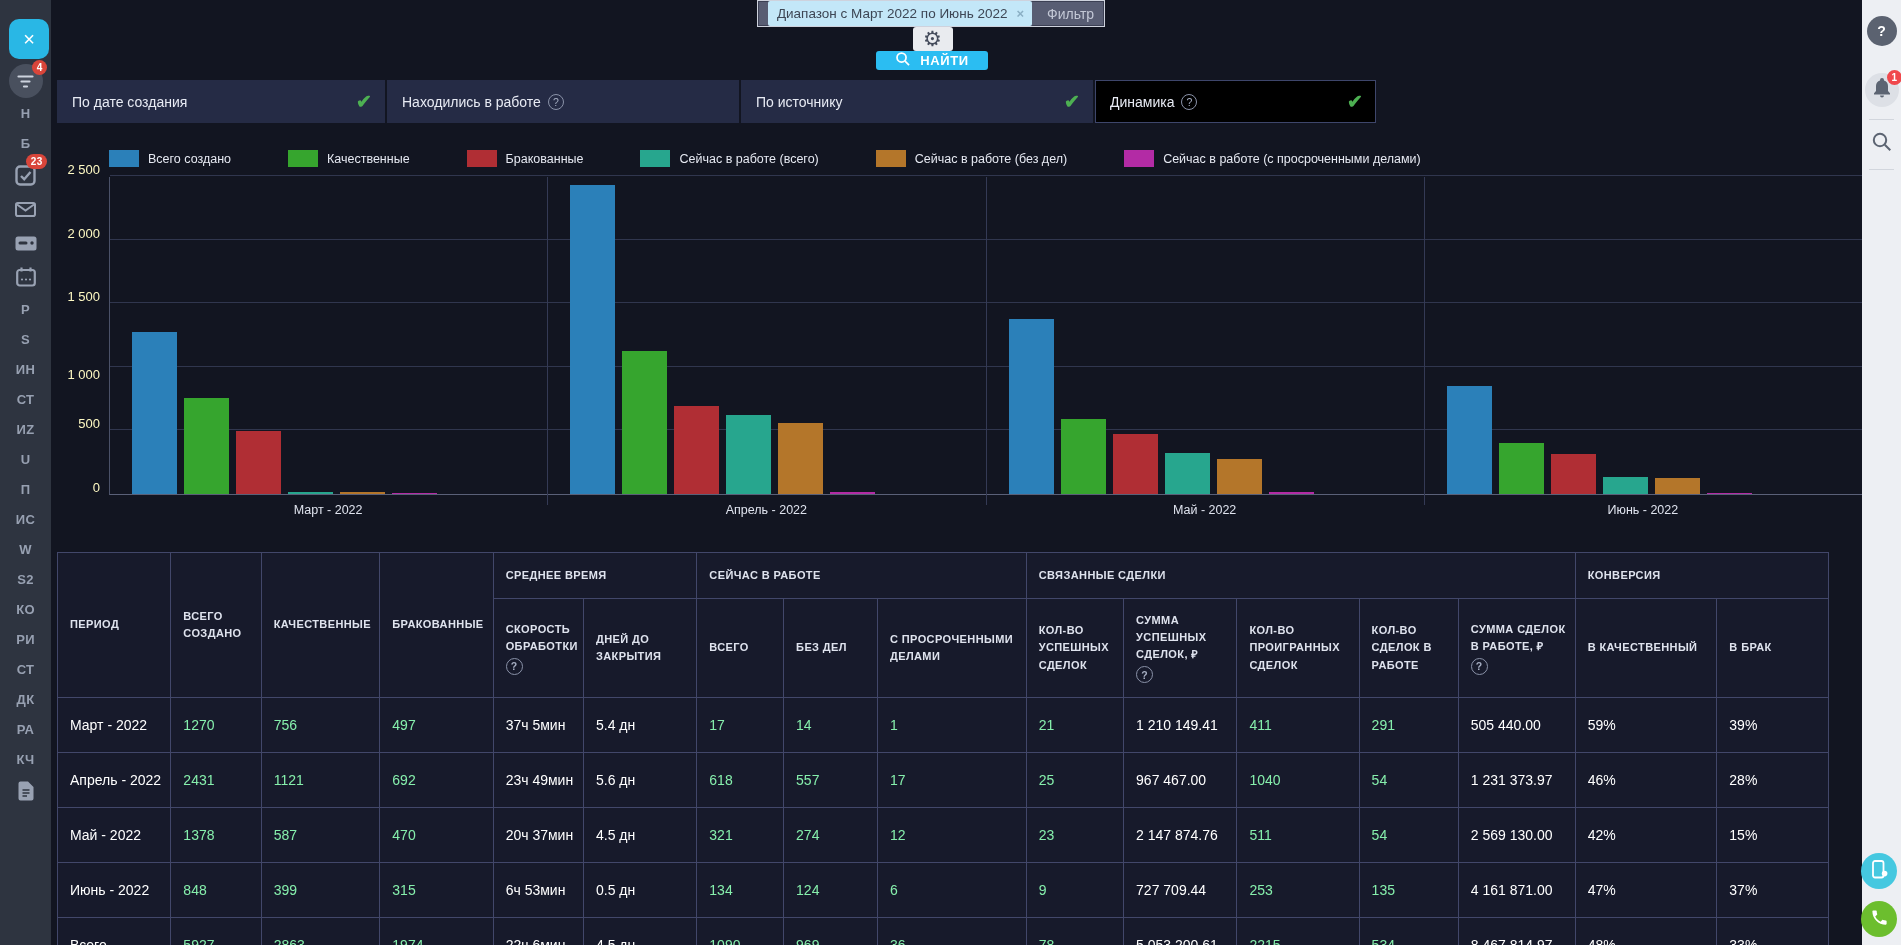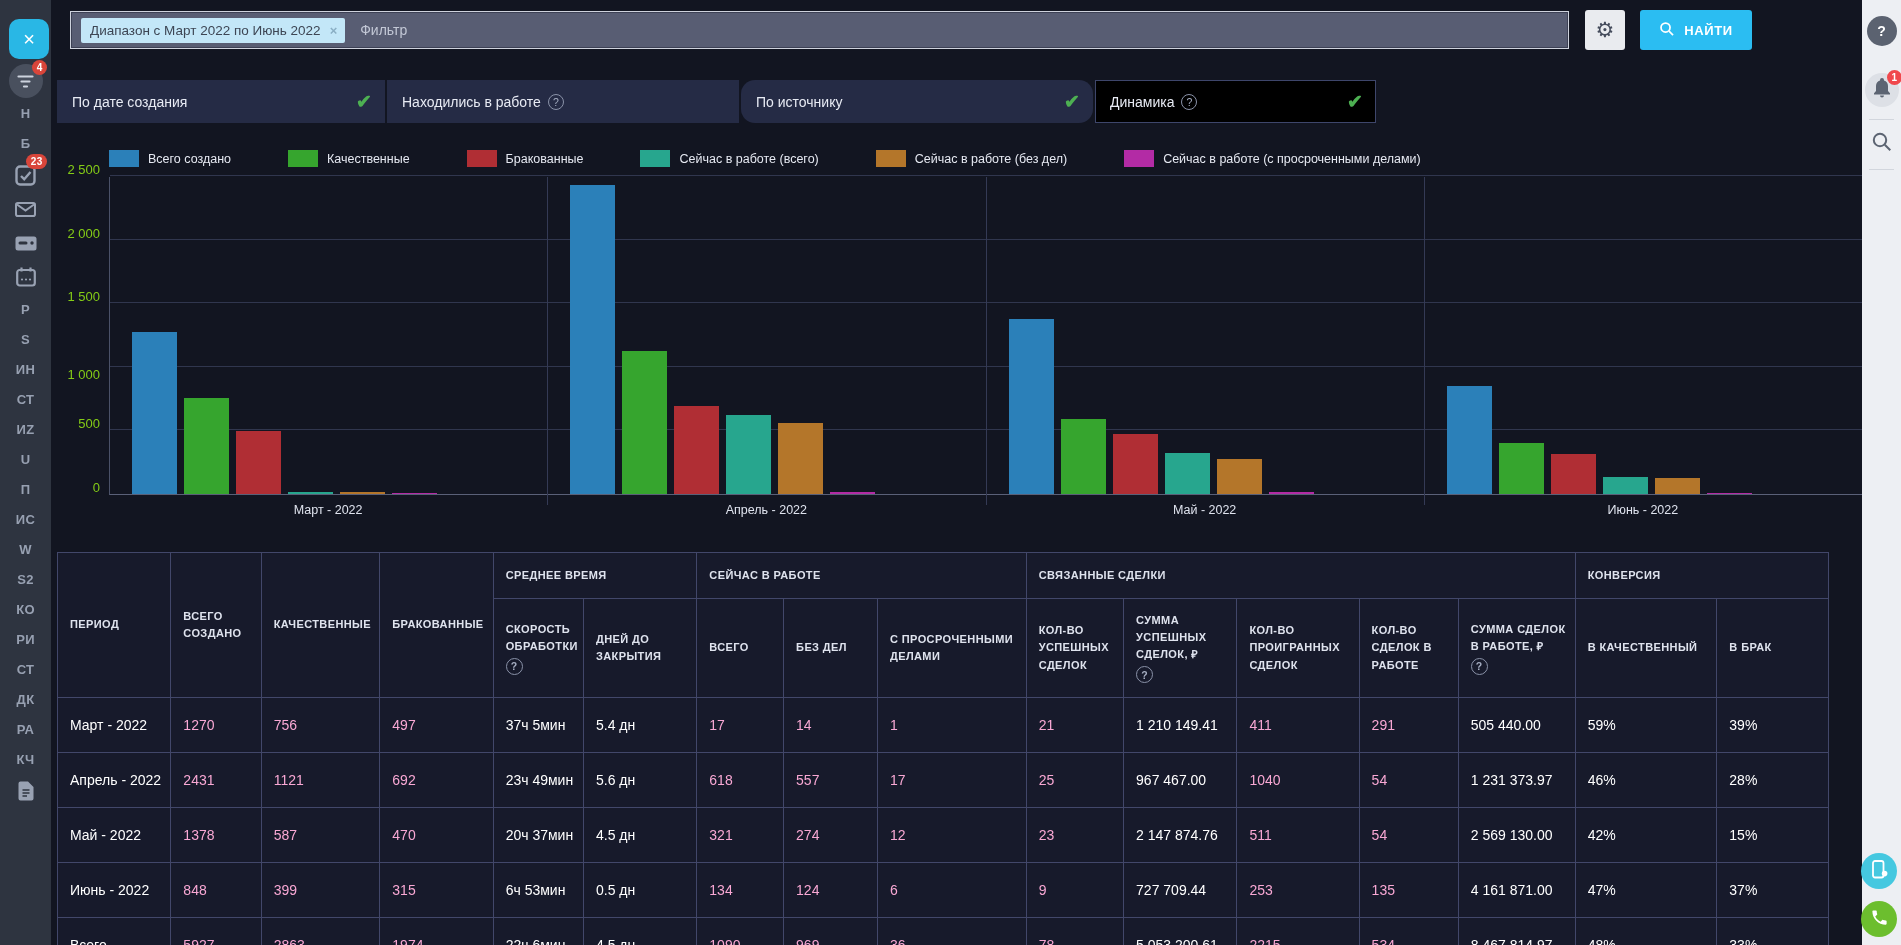--- a/index.html
+++ b/index.html
@@ -30,21 +30,21 @@
   .rail-bell .badge { top:-3px; right:-3px; background:#f0484d; }
   .rail-div { width:25px; height:1px; background:#d2d6dd; margin-top:12px; }
   .rail-search { margin-top:11px; cursor:pointer; }
   .fab { position:absolute; right:4px; width:36px; height:36px; border-radius:50%; display:flex; align-items:center; justify-content:center; cursor:pointer; }
   .fab-cyan { top:853px; background:#45c8e0; }
   .fab-green { top:901px; background:#6cbe2e; }
 
   
   .main { position:absolute; left:51px; top:0; width:1811px; height:100%; padding-left:6px; }
 
-  .topbar { height:60px; display:flex; align-items:center; padding-right:110px; }
+  .topbar { height:60px; display:flex; align-items:center; padding-right:70px;flex-direction:column; }
   .filterbar { flex:1; margin-left:13px; height:38px; background:#585d73; border:1px solid #ced2dd;
                box-shadow:inset 0 0 0 1px #3c4054; display:flex; align-items:center; padding:0 10px; cursor:text; }
   .chip { display:inline-flex; align-items:center; background:#c3e7f8; color:#3d4654; font-size:13.5px;
           padding:5px 8px 5px 9px; border-radius:2px; }
   .chip-x { margin-left:9px; color:#8aafc4; font-size:13px; font-weight:bold; cursor:pointer; }
   .filter-ph { margin-left:15px; color:#c3c8d6; font-size:14px; }
   .gearbtn { margin-left:16px; width:40px; height:40px; border:none; border-radius:3px; background:#e9ebef;
              font-size:21px; color:#454c5c; cursor:pointer; }
   .findbtn { margin-left:15px; height:40px; width:112px; border:none; border-radius:3px; background:#2bbdf2; color:#fff;
              font-size:13px; font-weight:bold; letter-spacing:.6px; display:flex; align-items:center; justify-content:center; gap:9px; cursor:pointer; }
@@ -57,41 +57,41 @@
   .tab .check { margin-left:auto; color:#4db052; font-size:19px; font-weight:bold; padding-left:10px; }
   .q { display:inline-flex; width:16px; height:16px; border:1px solid #8a92a8; border-radius:50%; color:#a6aec2;
        font-size:10.5px; align-items:center; justify-content:center; margin-left:7px; flex:none; }
 
   
   .legend { display:flex; gap:57px; margin:27px 0 0 52px; height:17px; align-items:center; }
   .lg-item { display:flex; align-items:center; font-size:12.5px; color:#e6e9f2; white-space:nowrap; }
   .lg-sw { width:30px; height:17px; margin-right:9px; flex:none; }
   .plotrow { display:flex; margin-top:10px; }
   .yaxis { position:relative; width:52px; height:318px; flex:none; }
-  .ytick { position:absolute; right:9px; font-size:13px; color:#84cc16; transform:translateY(-50%); white-space:nowrap; }
+  .ytick { position:absolute; right:9px; font-size:13px; color:#fef9c3; transform:translateY(-50%); white-space:nowrap; }
   .plotcol { flex:1; }
   .plot { position:relative; height:318px; border-left:1px solid #4a5168; border-bottom:1px solid #5a6078; display:flex; }
   .gridline { position:absolute; left:0; right:0; height:1px; background:#30364e; }
   .group { position:relative; flex:1; }
   .group.sep { border-right:1px solid #343a55; }
   .group.sep::after { content:""; position:absolute; right:-1px; bottom:-11px; width:1px; height:11px; background:#343a55; }
   .bars { position:absolute; left:22px; bottom:0; height:100%; display:flex; align-items:flex-end; gap:7px; }
   .bar { width:45px; }
   .xlabels { display:flex; height:26px; }
   .xlabel { flex:1; text-align:center; padding-top:8px; font-size:12.5px; color:#dfe3ee; }
 
   
   .grid { margin-top:31px; width:1772px; border-collapse:collapse; table-layout:fixed; background:#171a2b; }
   .grid th, .grid td { border:1px solid #42476a; }
   .grid th { font-size:11px; font-weight:bold; letter-spacing:.4px; color:#dfe3ee; text-align:left;
              padding:6px 8px 6px 12px; line-height:1.55; text-transform:uppercase; vertical-align:middle; }
   .grid thead tr.r1 th { height:46px; }
   .grid thead tr.r2 th { height:99px; }
   .grid td { height:55px; font-size:14px; color:#fff; padding-left:12px; vertical-align:middle; }
-  .grid td.link { color:#f9a8d4; cursor:pointer; }
+  .grid td.link { color:#86efac; cursor:pointer; }
   .grid th .q { width:17px; height:17px; margin:3px 0 0 0; display:inline-flex; }
 </style>
 </head>
 <body>
 
 <div class="app">
 
   <aside class="sidebar">
     <button class="sb-close">
       <span>×</span>
@@ -227,21 +227,21 @@
 
     <div class="tabs">
         <div class="tab" style="width: 328px;">
           <span>По дате создания</span>
           <span class="check">✔</span>
         </div>
         <div class="tab" style="width: 352px;">
           <span>Находились в работе</span>
           <span class="q">?</span>
         </div>
-        <div class="tab" style="width: 352px; border-radius: 14px;">
+        <div class="tab" style="width: 352px;">
           <span>По источнику</span>
           <span class="check">✔</span>
         </div>
         <div class="tab active" style="width: 281px;">
           <span>Динамика</span>
           <span class="q">?</span>
           <span class="check">✔</span>
         </div>
       </div>
 

